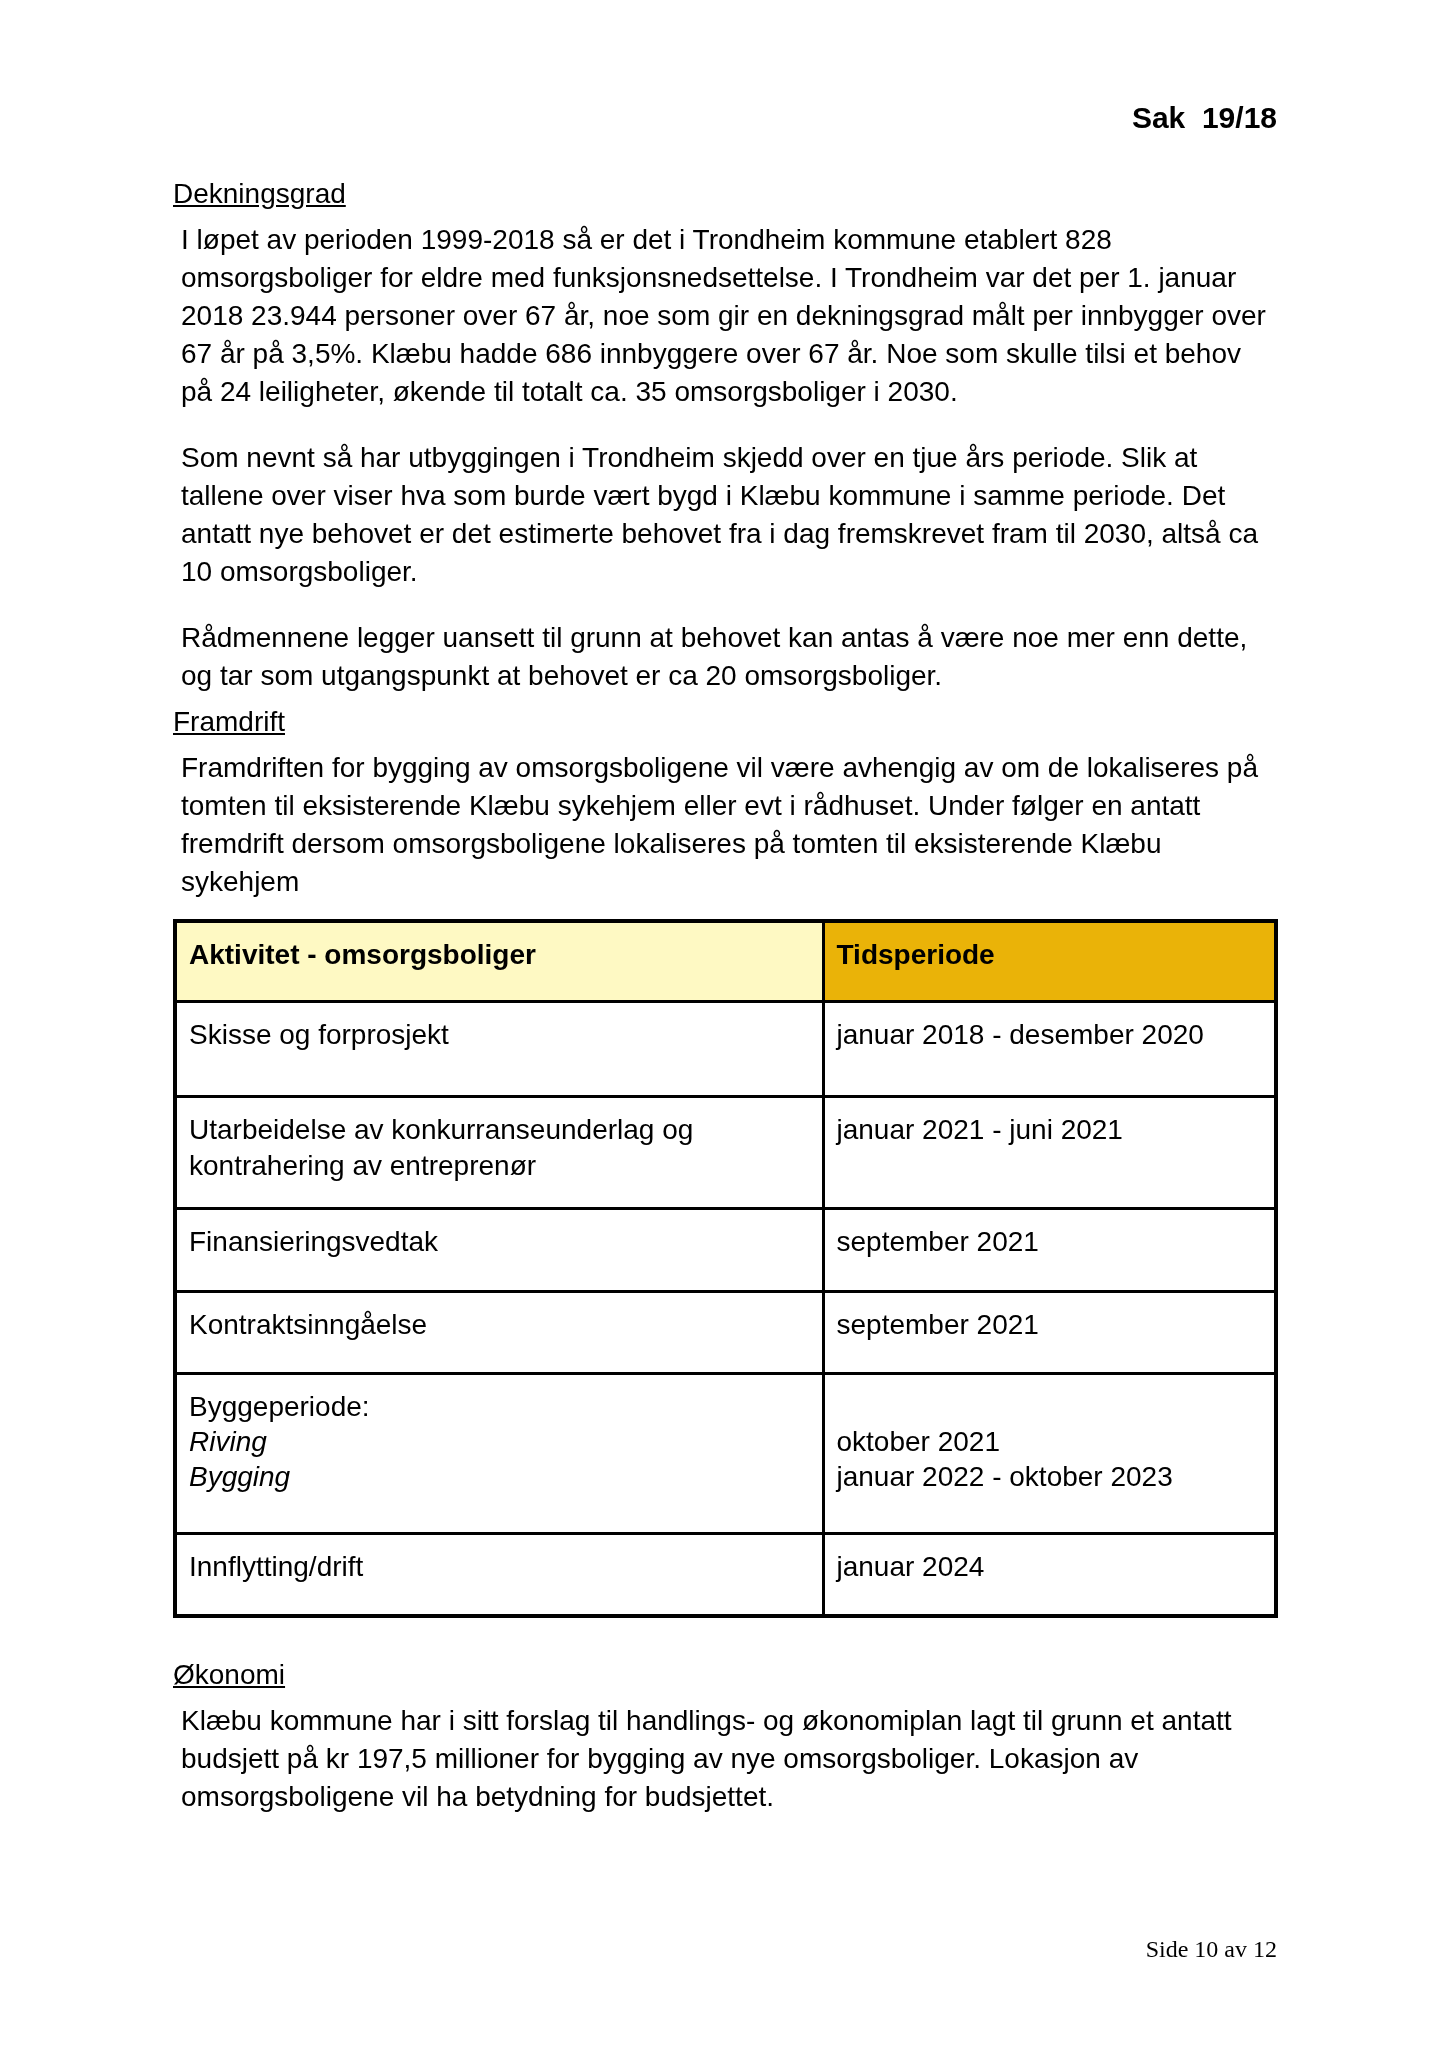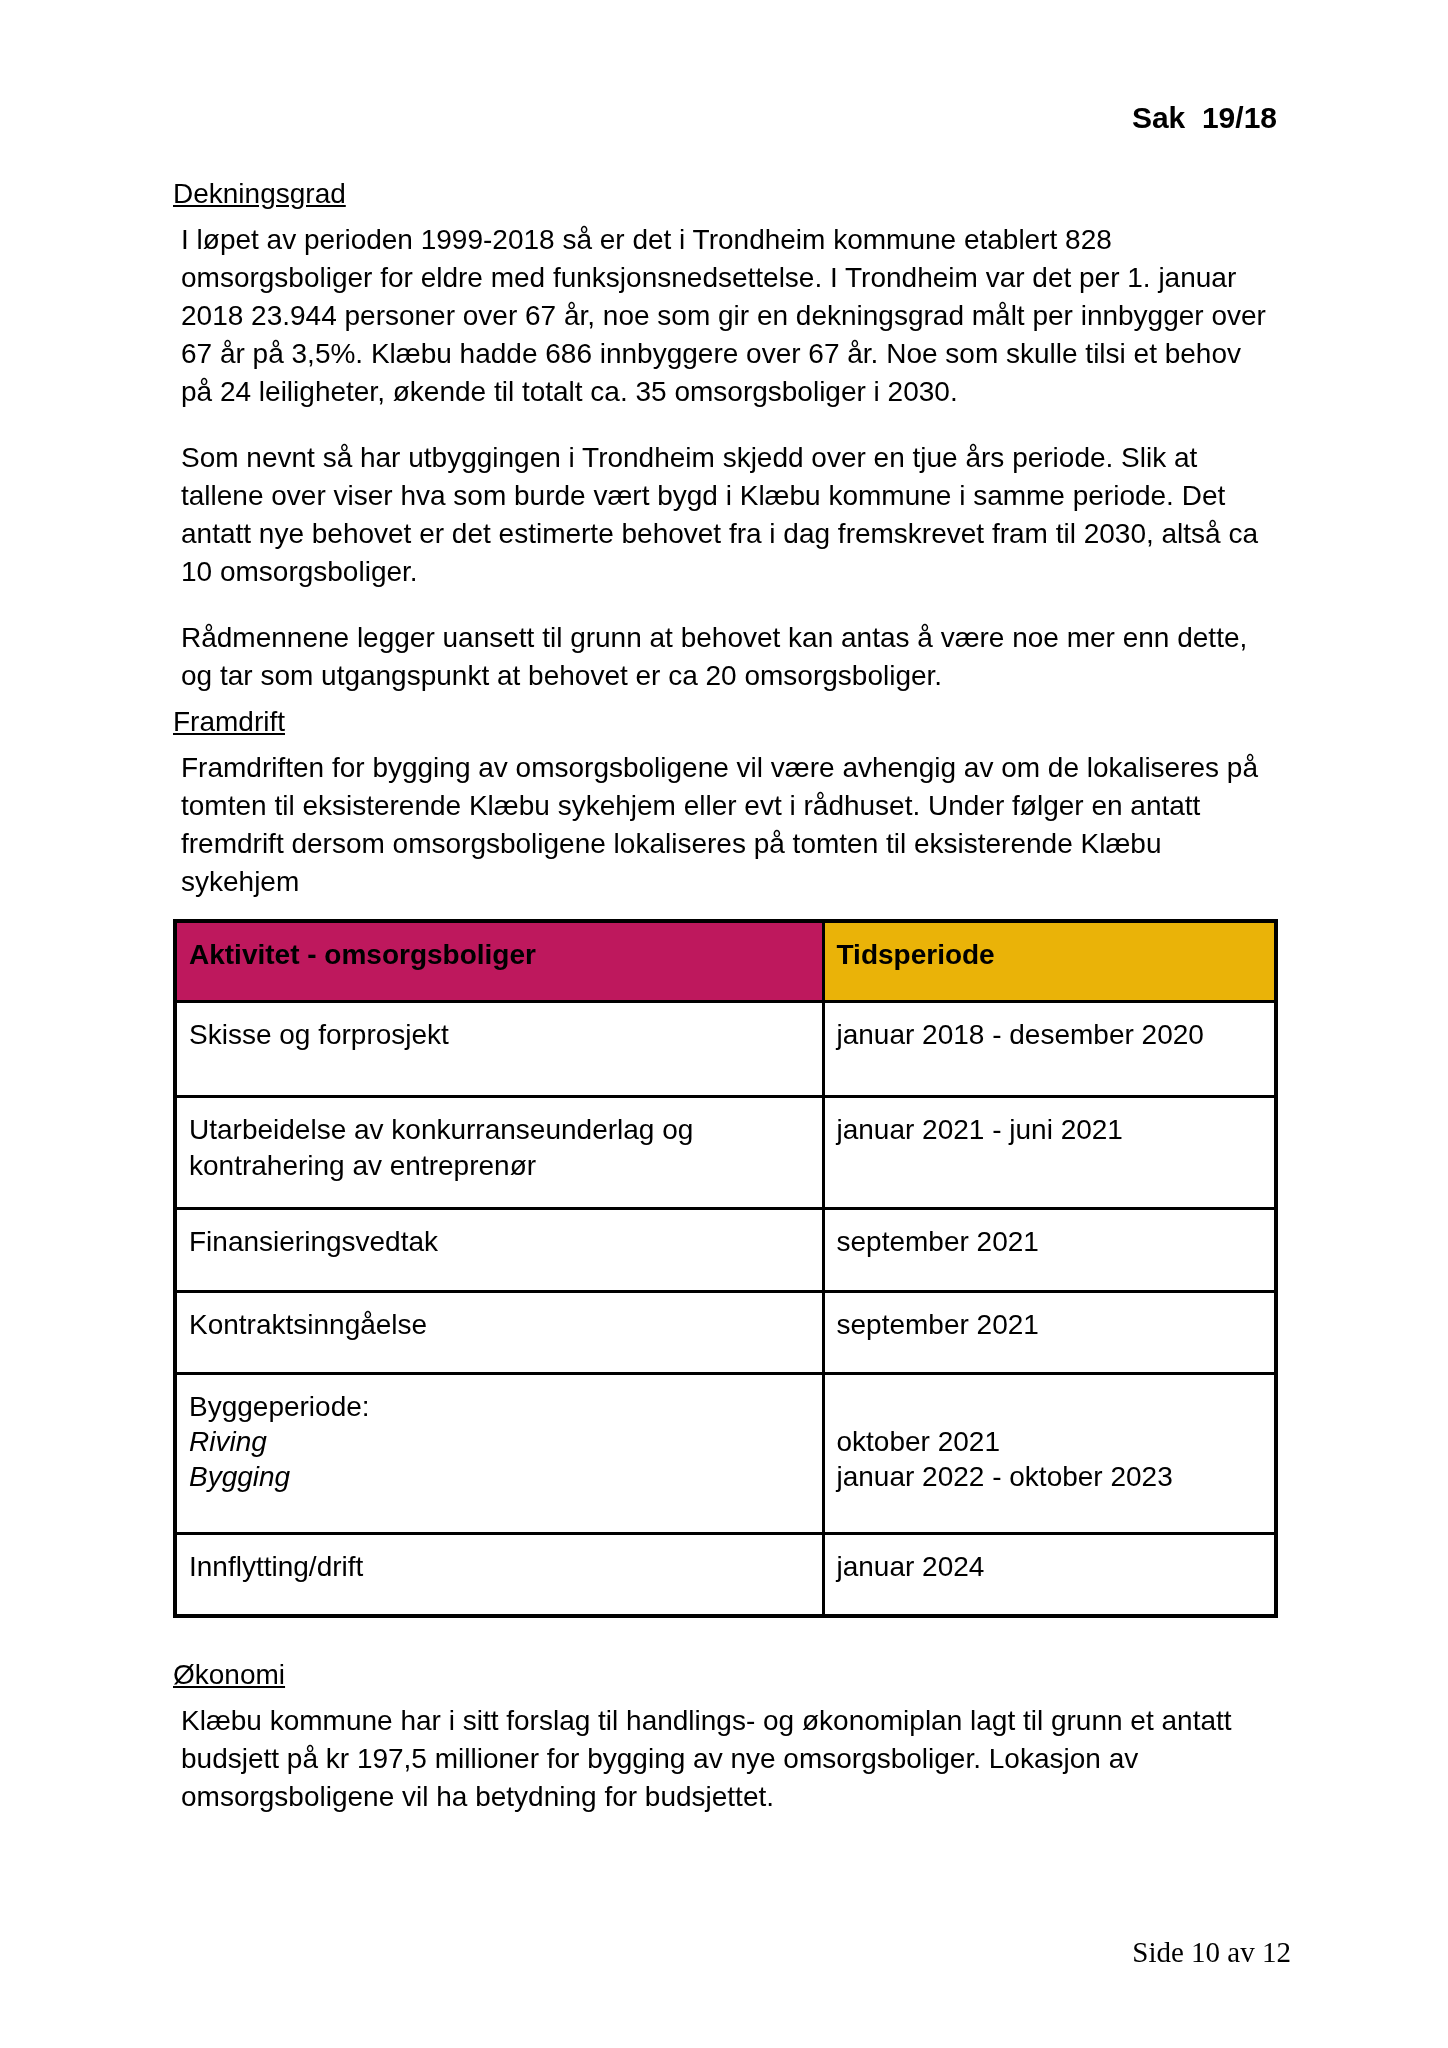--- a/index.html
+++ b/index.html
@@ -8,23 +8,23 @@
     background: #ffffff; color: #000000;
     font-family: "Liberation Sans", sans-serif;
     position: relative; overflow: hidden;
   }
   .page-ref {
     position: absolute; top: 101px; right: 171px;
     font-family: Liberation Sans, sans-serif;
     font-weight: bold; font-size: 30px; white-space: pre;
   }
   .page-footer {
-    position: absolute; top: 1936px; right: 157px;
+    position: absolute; top: 1936px; right: 171px;
     font-family: "Liberation Serif", serif;
-    font-size: 29px;
+    font-size: 24px;
   }
   .content {
     position: absolute; left: 173px; top: 175px; width: 1105px;
     font-size: 28px; line-height: 38px;
   }
   .heading { text-decoration: underline; margin: 0; font-weight: normal; font-size: 28px; line-height: 38px; }
   .para { margin: 8px; }
   .mt-para { margin-top: 28px; }
   .mt-heading { }
   .doc-table {
@@ -68,21 +68,21 @@
   <h2 class="heading mt-heading">Framdrift</h2>
   <p class="para">Framdriften for bygging av omsorgsboligene vil være avhengig av om de lokaliseres på tomten til eksisterende Klæbu sykehjem eller evt i rådhuset. Under følger en antatt fremdrift dersom omsorgsboligene lokaliseres på tomten til eksisterende Klæbu sykehjem</p>
 
   <table class="doc-table">
     <colgroup>
         <col class="c1">
         <col class="c2">
       </colgroup>
     <tbody>
         <tr class="rh0">
-      <th style="background:#be185d">Aktivitet - omsorgsboliger</th>
+      <th style="background:#fef9c3">Aktivitet - omsorgsboliger</th>
       <th style="background:#eab308">Tidsperiode</th>
     </tr>
     <tr class="rh1">
       <td>Skisse og forprosjekt</td>
       <td>januar 2018 - desember 2020</td>
     </tr>
     <tr class="rh2">
       <td>Utarbeidelse av konkurranseunderlag og kontrahering av entreprenør</td>
       <td>januar 2021 - juni 2021</td>
     </tr>

